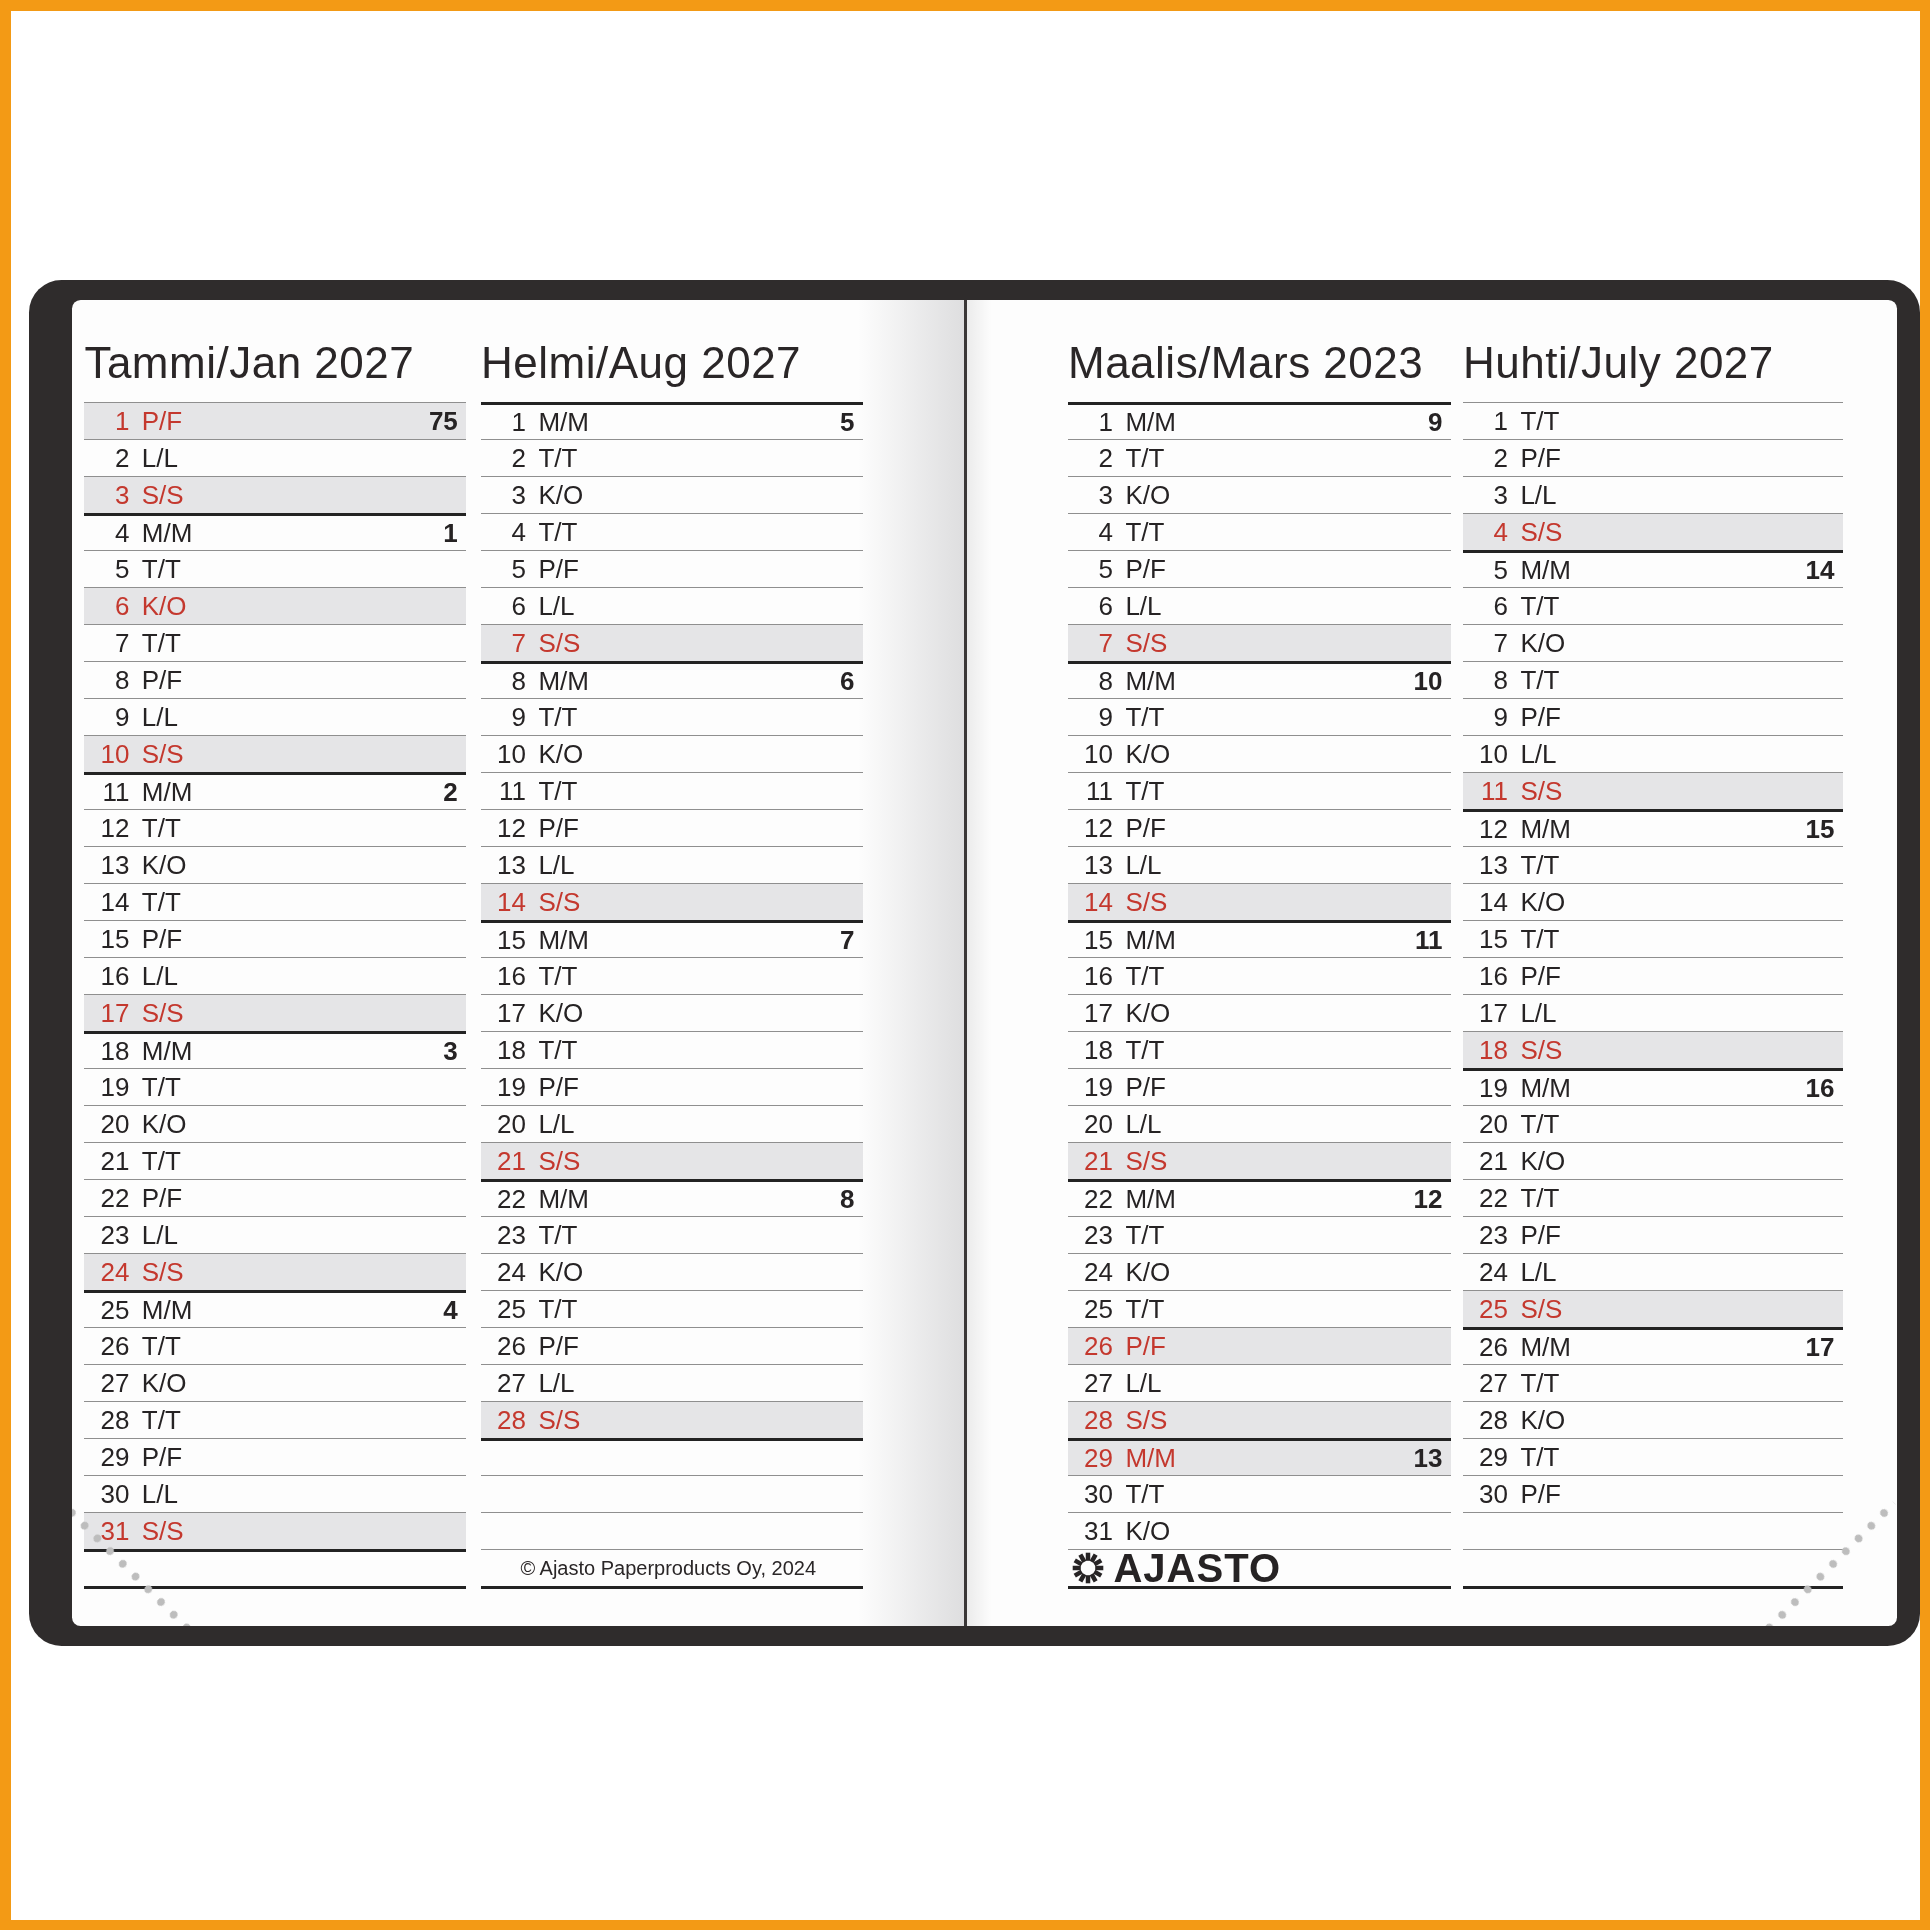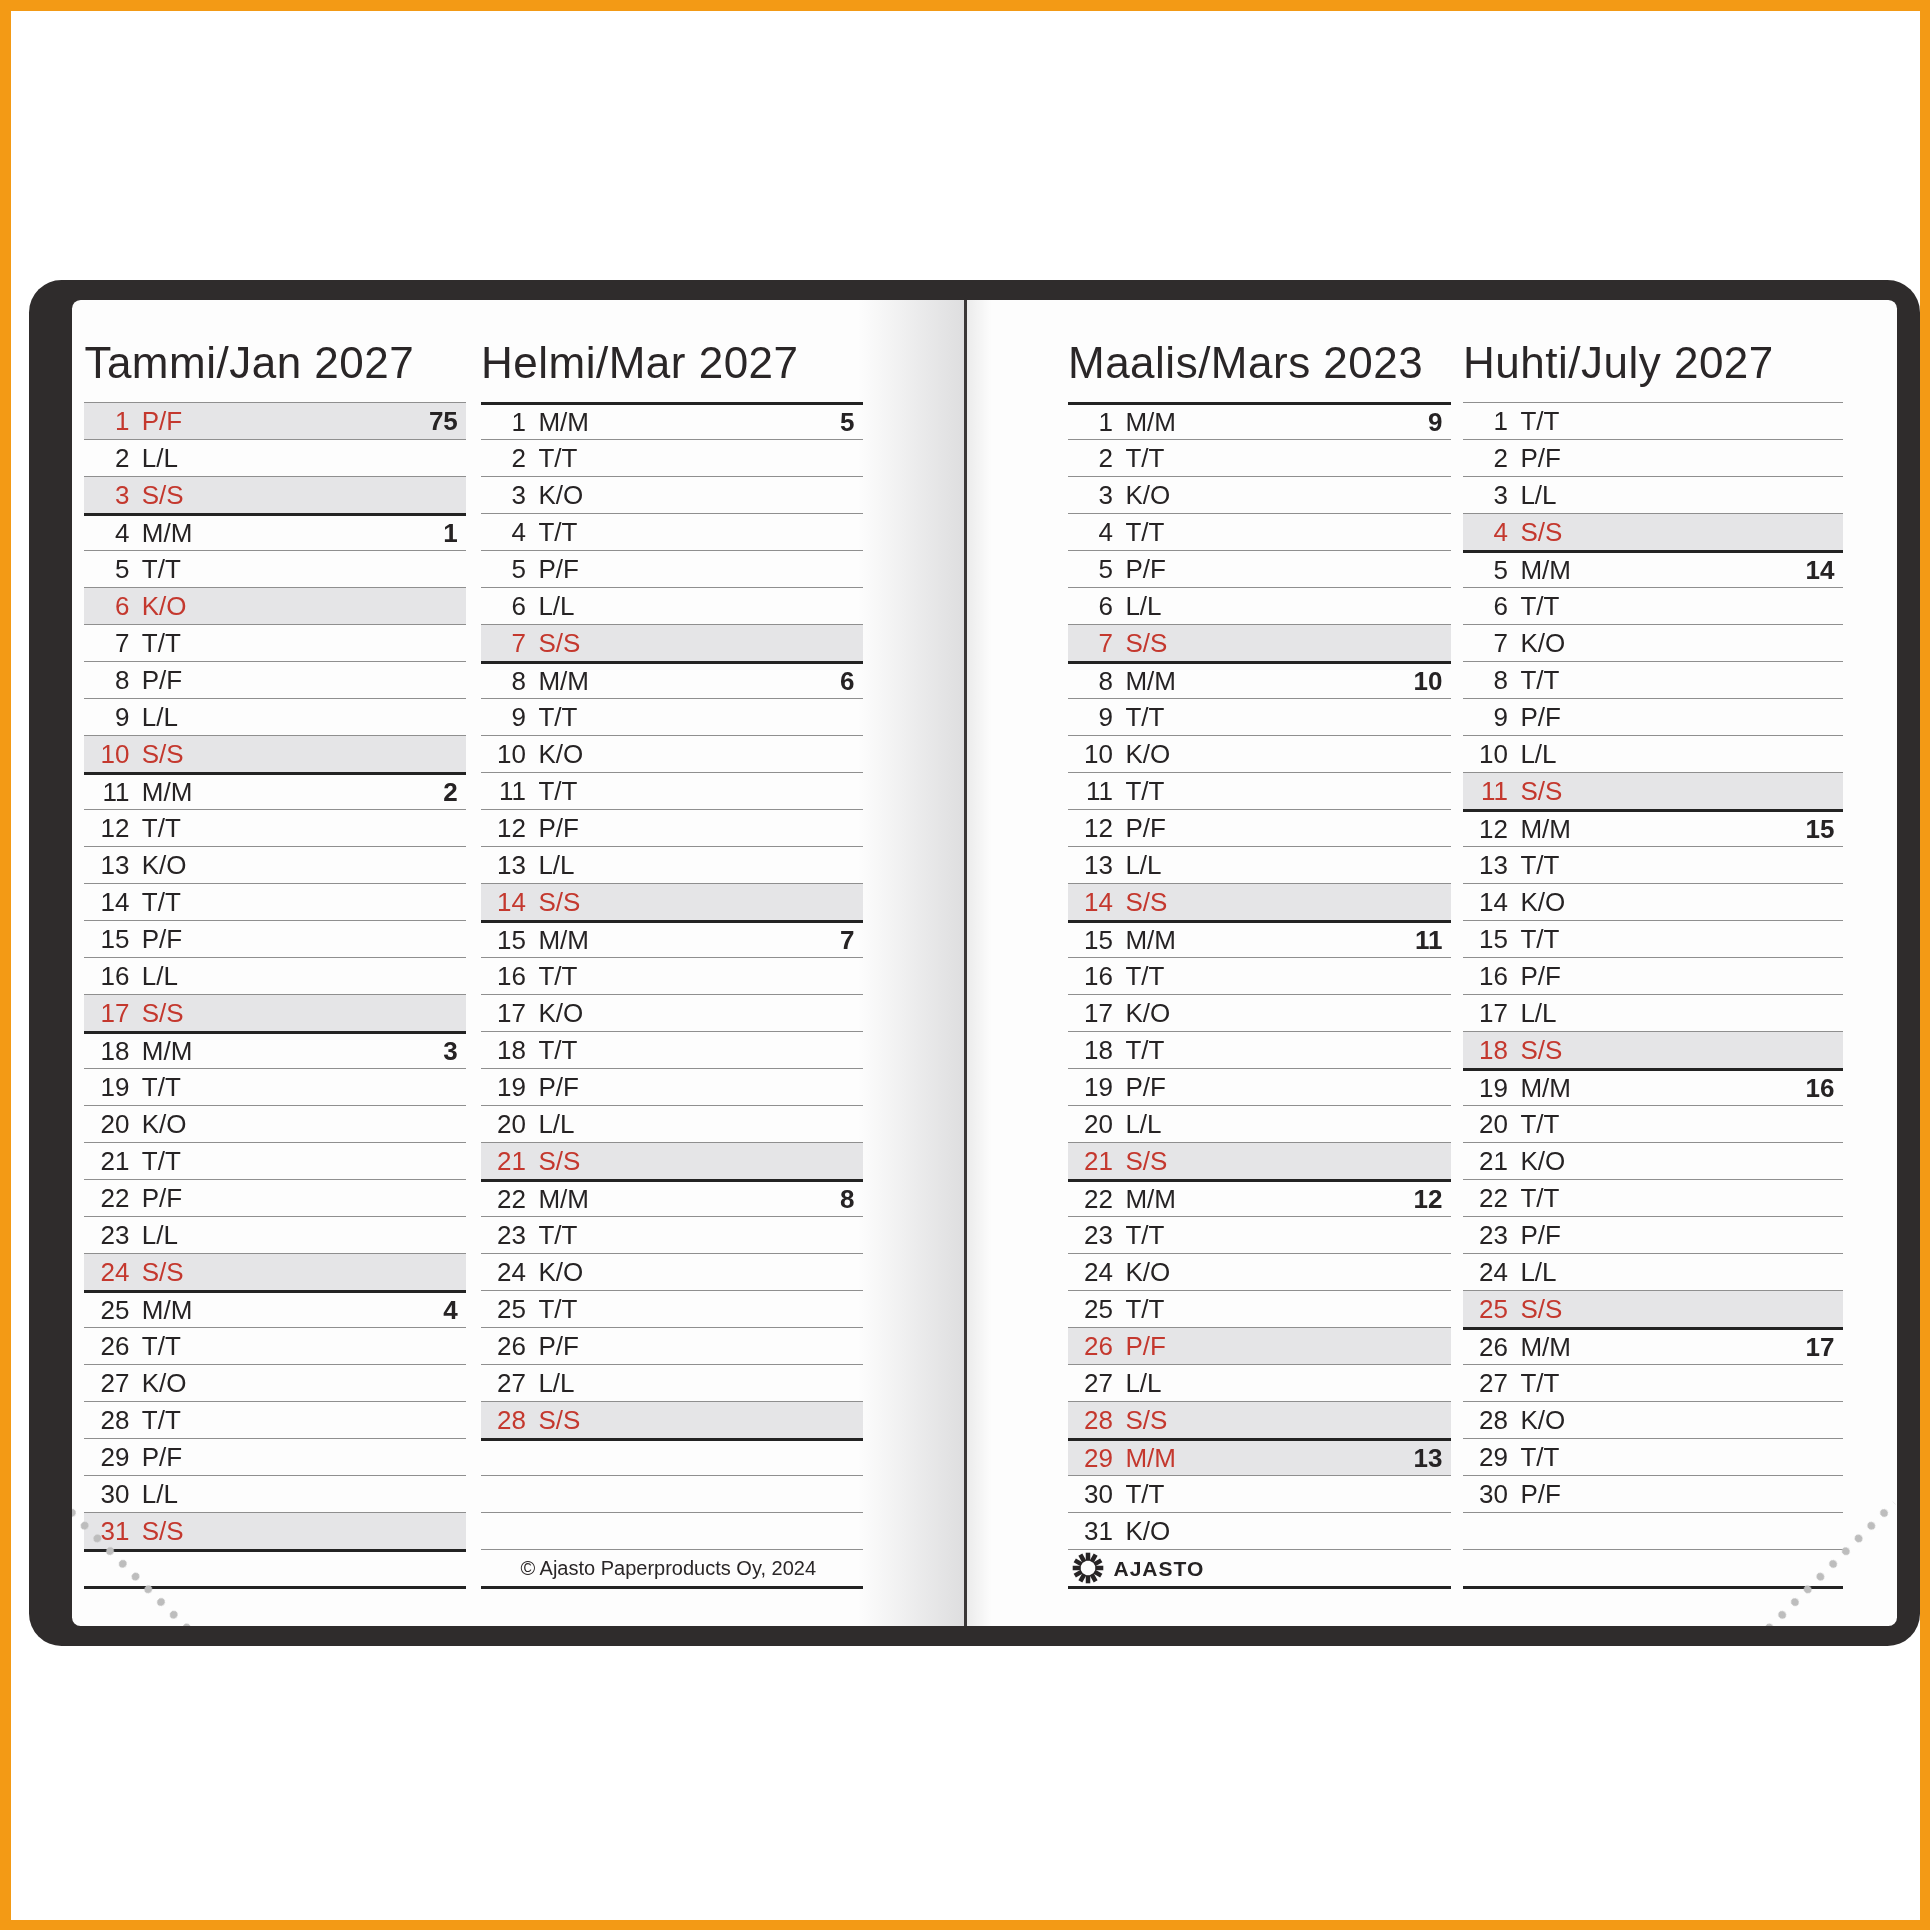--- a/index.html
+++ b/index.html
@@ -23,21 +23,21 @@
   .grid{border-bottom:3.8px solid #232323;}
   .row{height:37px;box-sizing:border-box;border-top:1.9px solid #8f8f8f;
        display:flex;align-items:center;font-size:26px;line-height:1;}
   .row.thick{border-top:3.8px solid #232323;}
   .row.shade{background:#e5e5e7;}
   .num{width:45px;text-align:right;flex:0 0 auto;}
   .day{margin-left:12.4px;flex:1 1 auto;text-align:left;}
   .wk{font-weight:700;padding-right:8.6px;flex:0 0 auto;color:#262324;}
   .row.red .num,.row.red .day{color:#C4382E;}
   .note{flex:1;text-align:center;font-size:20px;padding-right:7.6px;color:#2a2627;}
-  .logo-row .brand{font-weight:700;font-size:21px;letter-spacing:1px;color:#262324;margin-left:7.6px;}
+  .logo-row .brand{font-weight:700;font-size:40px;letter-spacing:1px;color:#262324;margin-left:7.6px;}
   .logo-row svg{margin-left:1.9px;flex:0 0 auto;}
 
   .corner-dots{position:absolute;width:182px;height:11.5px;
      background-image:radial-gradient(circle at 5.7px 5.7px,#bdbdbd 3.4px,rgba(0,0,0,0) 4.2px);
      background-size:18px 11.5px;background-repeat:repeat-x;}
   .dots-left{left:-3.8px;top:1203px;transform-origin:0 50%;transform:rotate(45deg);}
   .dots-right{left:1640px;top:1197px;transform-origin:100% 50%;transform:rotate(-45deg);}
 </style>
 </head>
 <body>
@@ -207,21 +207,21 @@
             <div class="row shade red">
               <span class="num">31</span>
               <span class="day">S/S</span>
               <span class="wk"></span>
             </div>
             <div class="row thick"></div>
           </div>
       </section>
 
       <section class="month" style="left:409px;width:382px;">
-        <h2 class="month-title">Helmi/Mar 2027</h2>
+        <h2 class="month-title">Helmi/Aug 2027</h2>
         <div class="grid">
             <div class="row thick">
               <span class="num">1</span>
               <span class="day">M/M</span>
               <span class="wk">5</span>
             </div>
             <div class="row">
               <span class="num">2</span>
               <span class="day">T/T</span>
               <span class="wk"></span>

